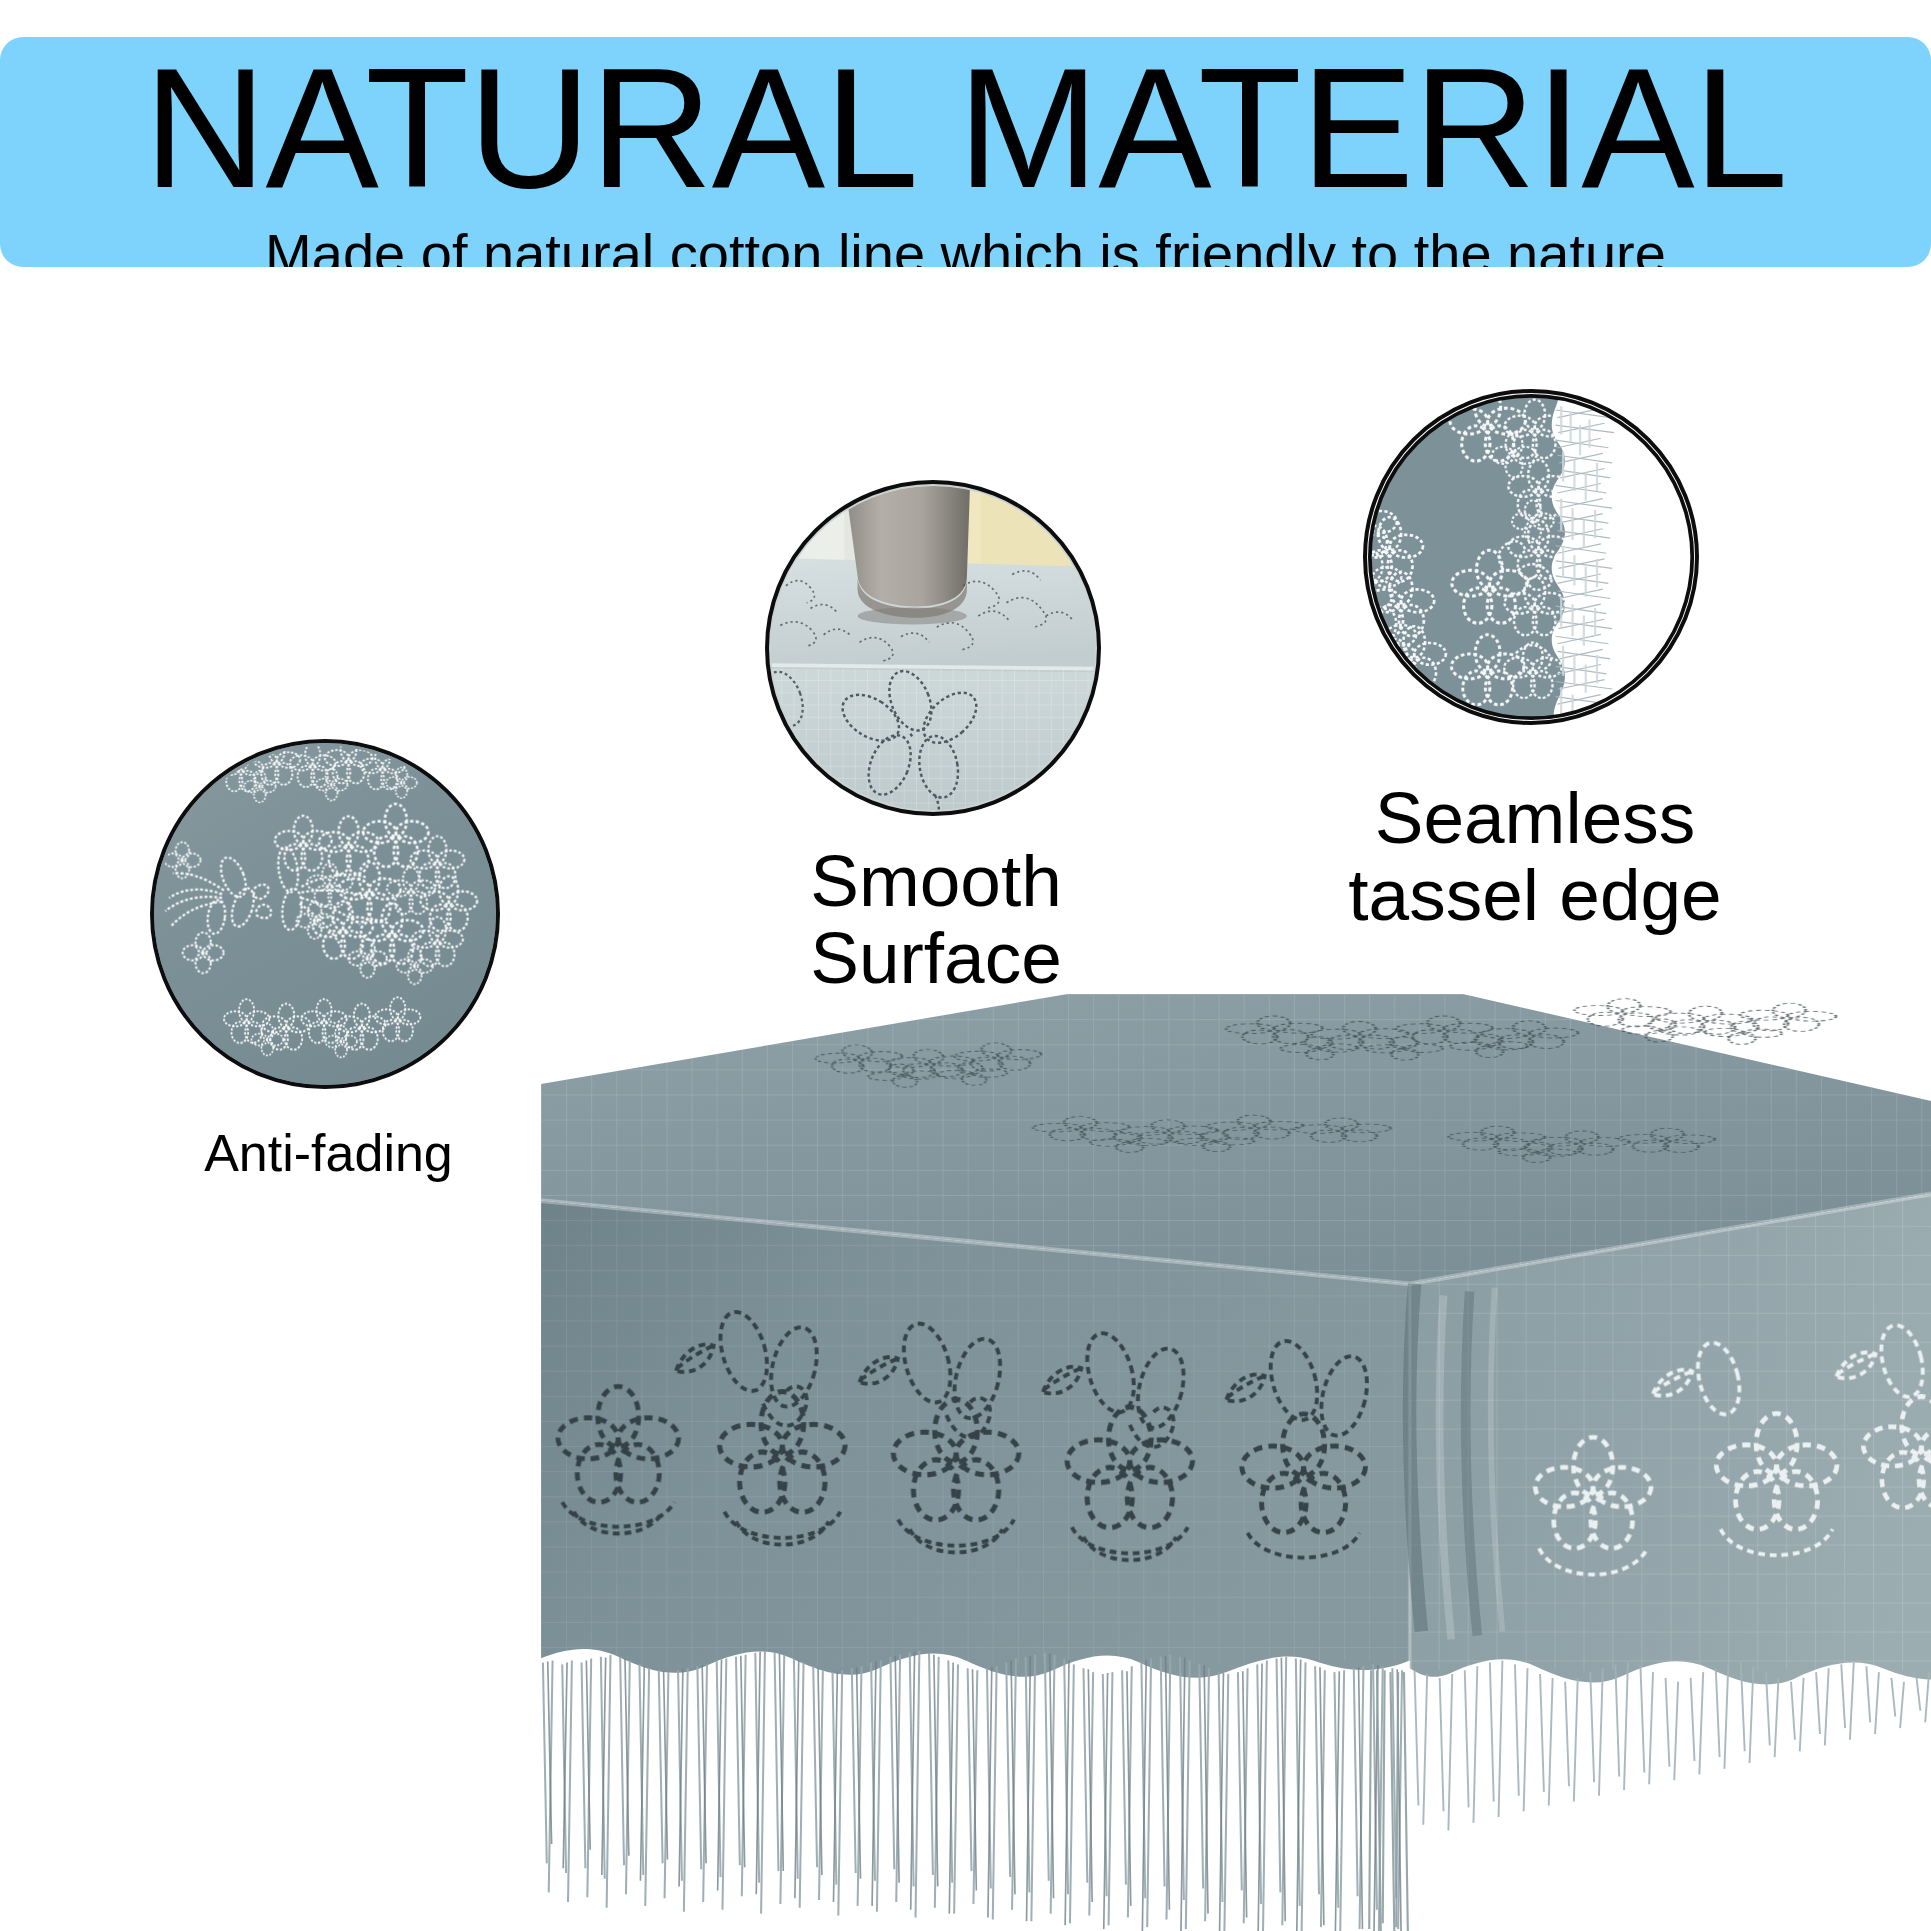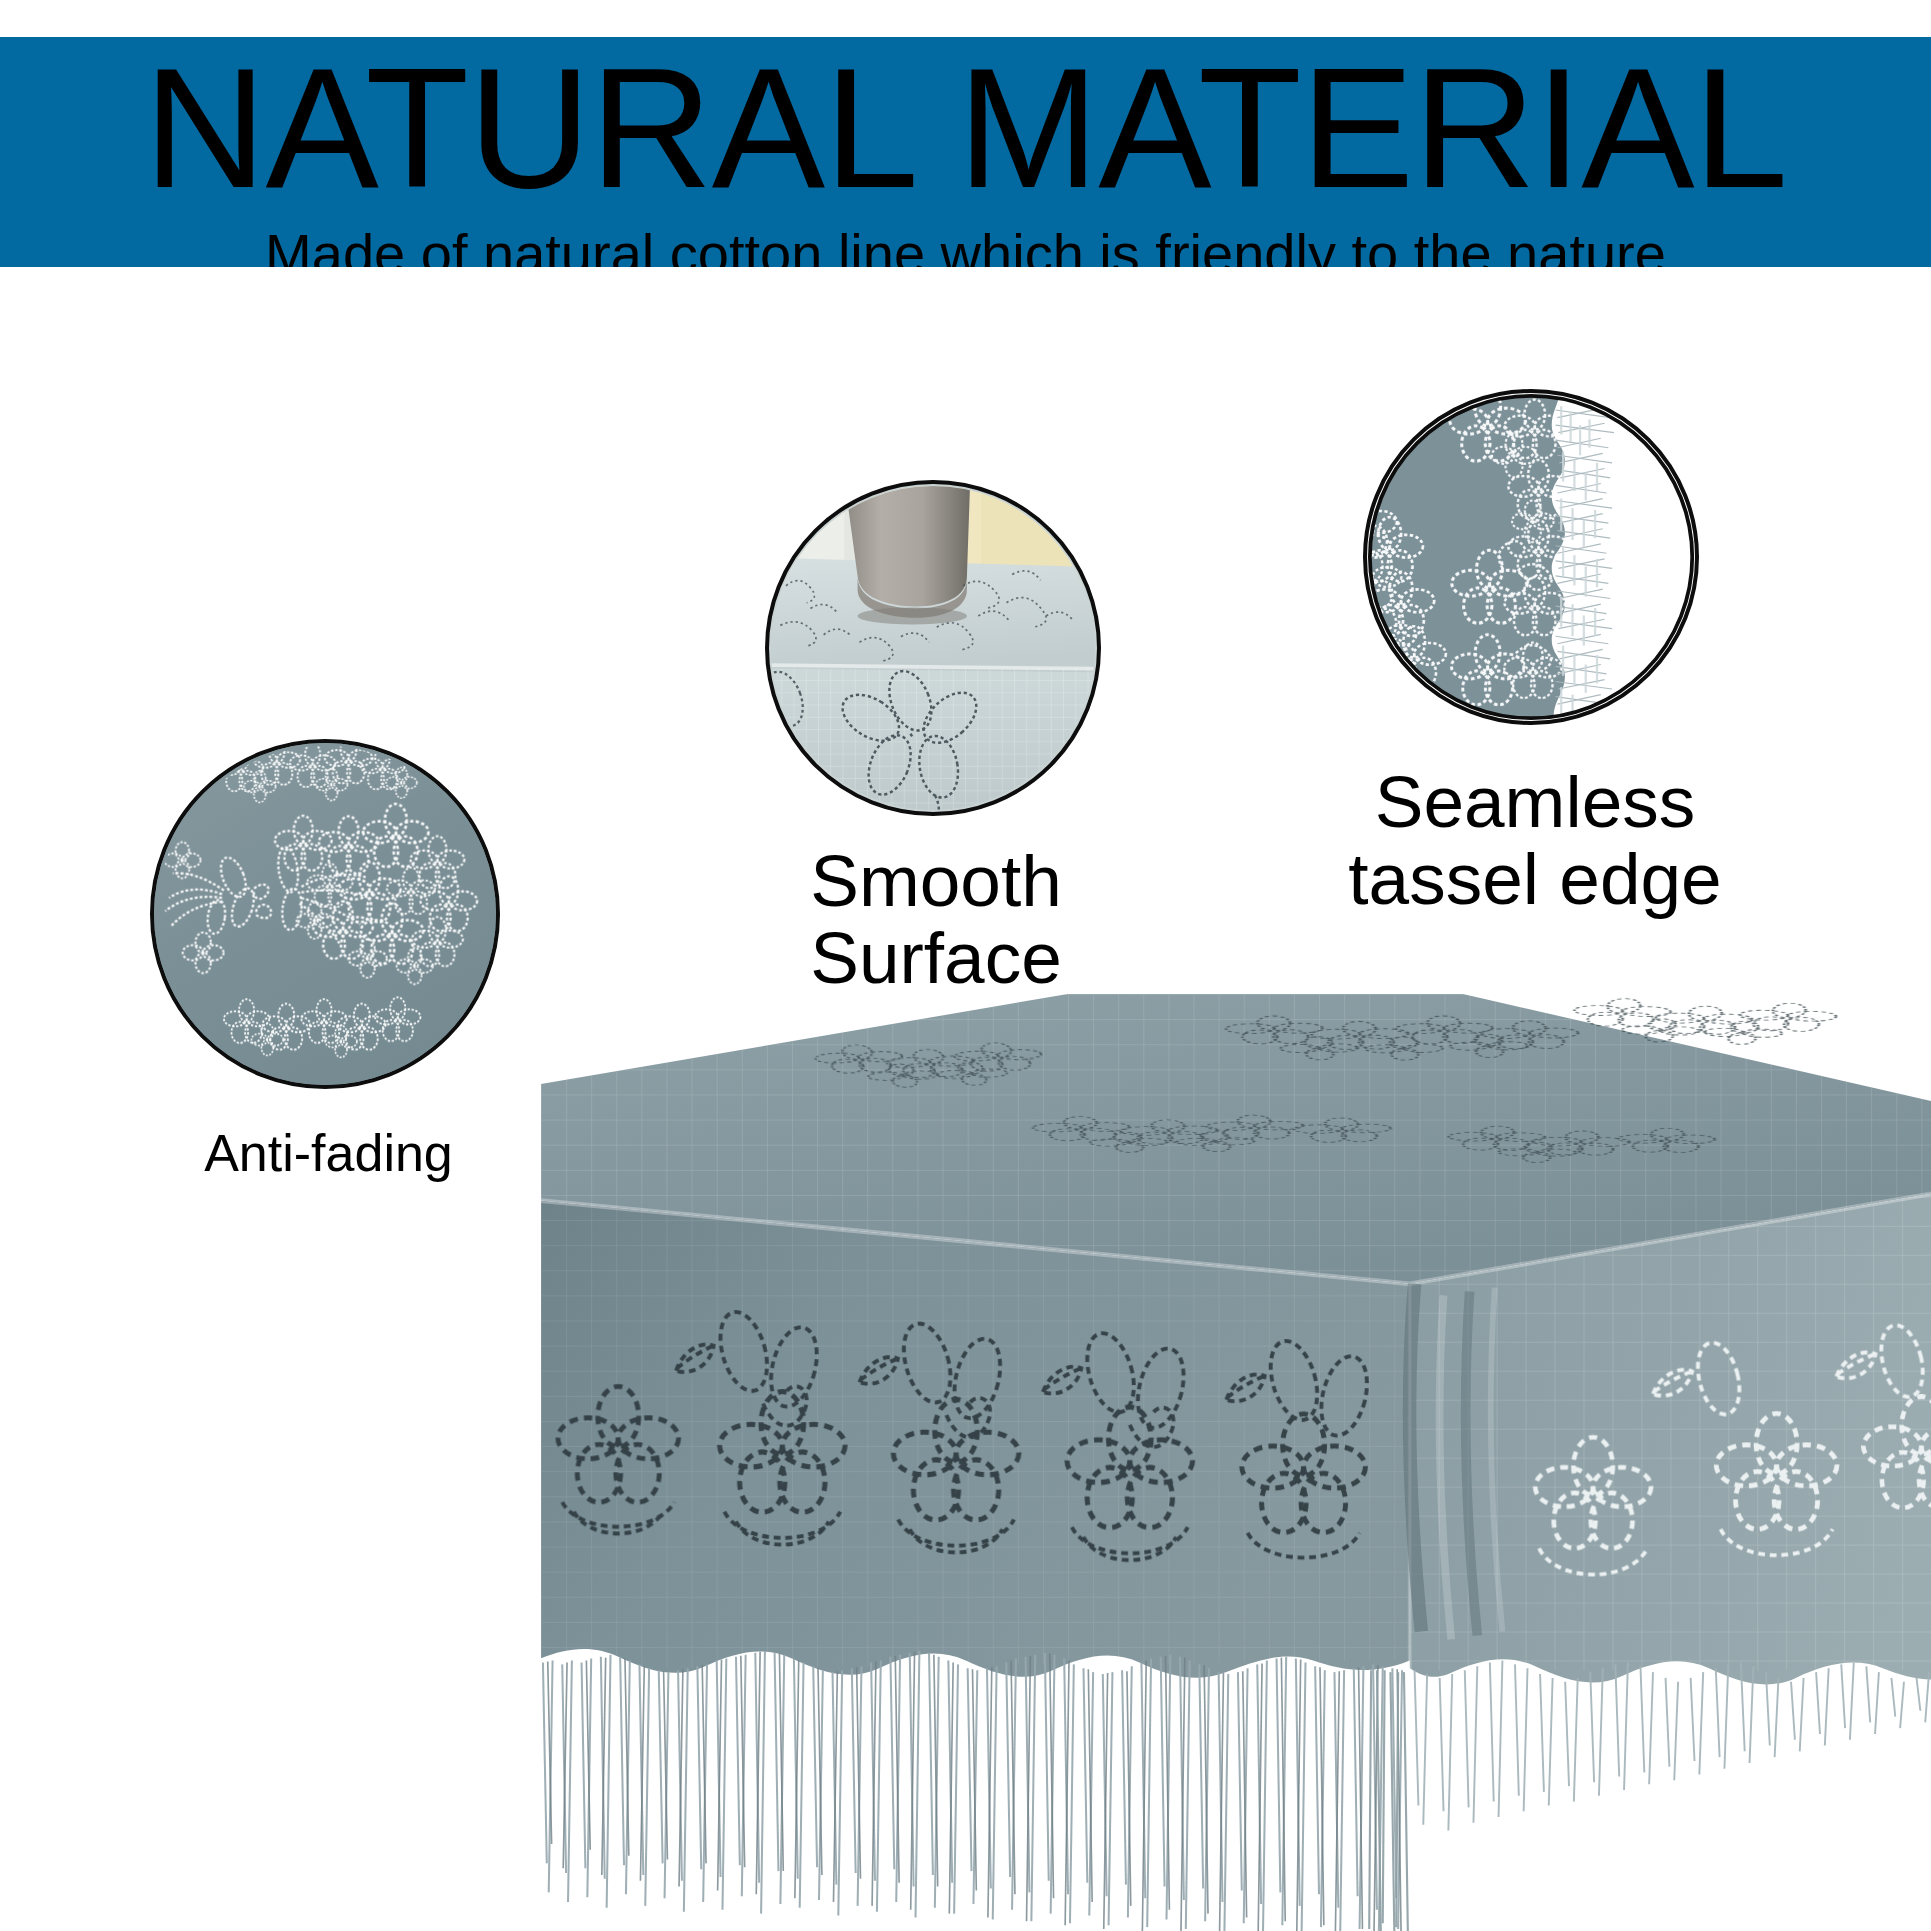--- a/index.html
+++ b/index.html
@@ -10,26 +10,27 @@
     font-family:"Liberation Sans", sans-serif;
     position:relative;
     overflow:hidden;
   }
 
   
   #header-banner{
     position:absolute;
     left:0; top:37px;
     width:1931px; height:230px;
-    background:#0369a1;
+    background:#7dd3fc;
     display:flex;
     flex-direction:column;
     align-items:center;
     justify-content:flex-start;
     overflow:hidden;
+    border-radius:23px;
   }
   #banner-title{
     font-size:170px;
     line-height:1;
     font-weight:400;
     letter-spacing:-1px;
     color:#000;
     margin-top:5.8px;
     white-space:nowrap;
   }
@@ -94,21 +95,21 @@
     left:58px; top:1126px;
     width:541px;
     font-size:52px;
   }
   #label-smooth-surface{
     left:714px; top:842px;
     width:444px;
     font-size:73px;
   }
   #label-tassel-edge{
-    left:1284px; top:763px;
+    left:1284px; top:779px;
     width:502px;
     font-size:73px;
   }
 
   
   #product-photo{
     position:absolute;
     left:541px; top:994px;
     width:1390px; height:937px;
     overflow:hidden;

